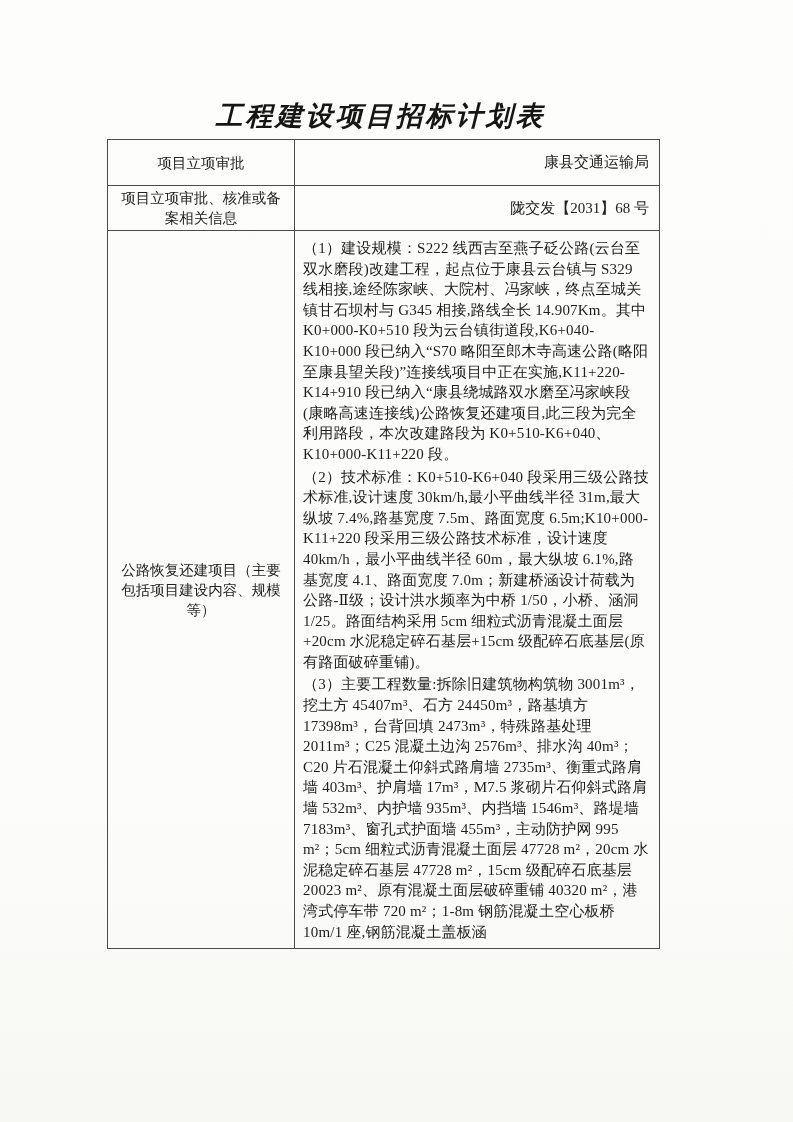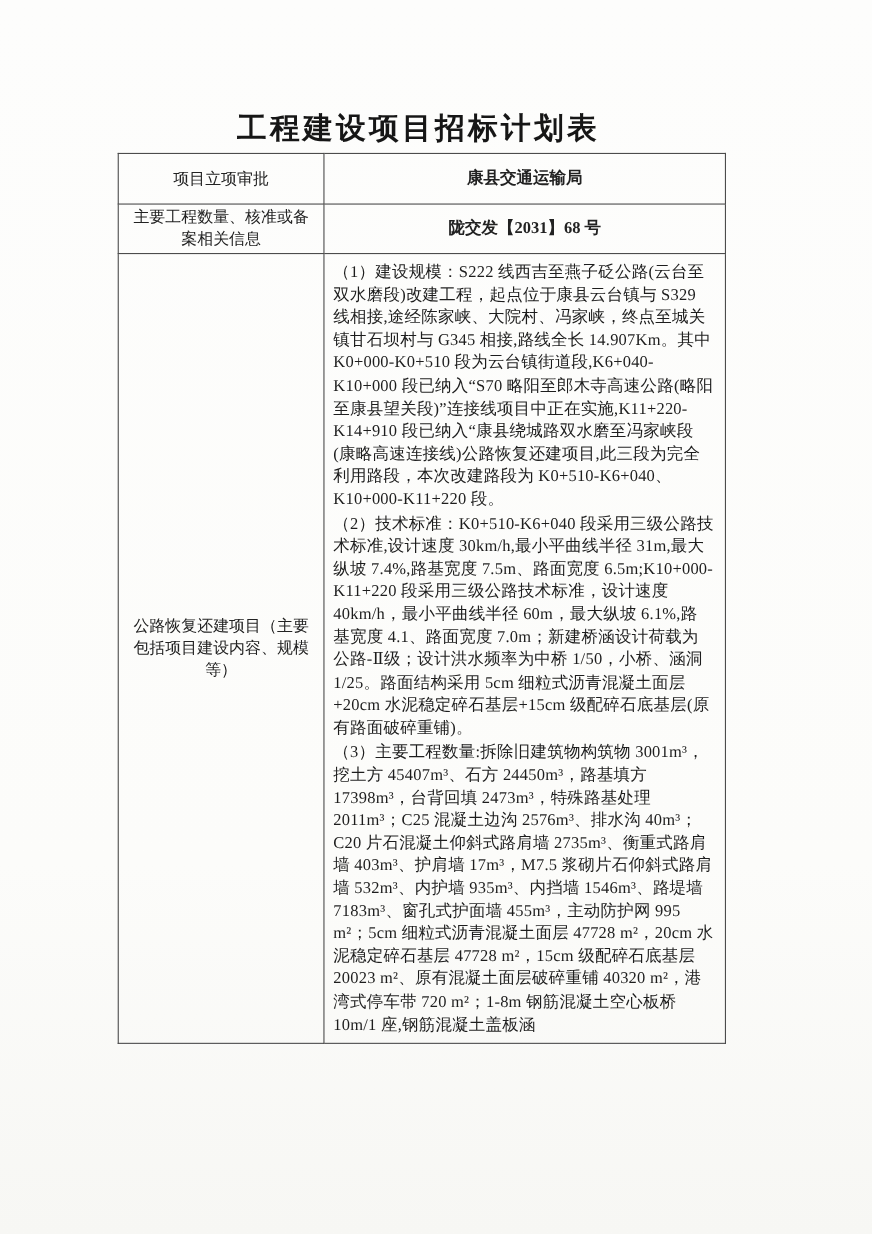--- a/index.html
+++ b/index.html
@@ -25,20 +25,21 @@
     top: 98px;
     left: 104px;
     width: 553px;
     text-align: center;
     font-family: "Liberation Sans", "DejaVu Sans", sans-serif;
     font-size: 27px;
     font-weight: 700;
     letter-spacing: 3px;
     color: #161616;
     white-space: nowrap;
+    font-style: italic;
   }
   table.bid-table {
     position: absolute;
     top: 139px;
     left: 107px;
     width: 553px;
     border-collapse: collapse;
     table-layout: fixed;
   }
   table.bid-table td {
@@ -48,27 +49,26 @@
   td.lbl {
     width: 187px;
     text-align: center;
     vertical-align: middle;
     font-size: 14.5px;
     line-height: 20px;
     padding: 2px 9px;
     color: #222;
   }
   td.val {
-    text-align: center;
+    text-align: right;
     vertical-align: middle;
     font-size: 15px;
     line-height: 21px;
     padding: 2px 10px;
     color: #222;
-    font-weight: bold;
   }
   tr.r1 { height: 46px; }
   tr.r2 { height: 48px; }
   tr.r3 { height: 48px; }
   tr.r4 { height: 41px; }
   tr.r5 { height: 690px; }
   td.big {
     text-align: left;
     vertical-align: top;
     font-size: 15px;
@@ -89,21 +89,21 @@
 
   <div class="doc-title">工程建设项目招标计划表</div>
 
   <table class="bid-table">
     <tbody>
       <tr class="r1">
         <td class="lbl">项目立项审批</td>
         <td class="val">康县交通运输局</td>
       </tr>
       <tr class="r4">
-        <td class="lbl">主要工程数量、核准或备案相关信息</td>
+        <td class="lbl">项目立项审批、核准或备案相关信息</td>
         <td class="val">陇交发【2031】68 号</td>
       </tr>
       <tr class="r5">
         <td class="lbl">公路恢复还建项目（主要包括项目建设内容、规模等）</td>
         <td class="big">
           <p>（1）建设规模：S222 线西吉至燕子砭公路(云台至双水磨段)改建工程，起点位于康县云台镇与 S329 线相接,途经陈家峡、大院村、冯家峡，终点至城关镇甘石坝村与 G345 相接,路线全长 14.907Km。其中 K0+000-K0+510 段为云台镇街道段,K6+040-K10+000 段已纳入“S70 略阳至郎木寺高速公路(略阳至康县望关段)”连接线项目中正在实施,K11+220-K14+910 段已纳入“康县绕城路双水磨至冯家峡段(康略高速连接线)公路恢复还建项目,此三段为完全利用路段，本次改建路段为 K0+510-K6+040、K10+000-K11+220 段。</p>
           <p>（2）技术标准：K0+510-K6+040 段采用三级公路技术标准,设计速度 30km/h,最小平曲线半径 31m,最大纵坡 7.4%,路基宽度 7.5m、路面宽度 6.5m;K10+000-K11+220 段采用三级公路技术标准，设计速度 40km/h，最小平曲线半径 60m，最大纵坡 6.1%,路基宽度 4.1、路面宽度 7.0m；新建桥涵设计荷载为公路-Ⅱ级；设计洪水频率为中桥 1/50，小桥、涵洞 1/25。路面结构采用 5cm 细粒式沥青混凝土面层+20cm 水泥稳定碎石基层+15cm 级配碎石底基层(原有路面破碎重铺)。</p>
           <p>（3）主要工程数量:拆除旧建筑物构筑物 3001m³，挖土方 45407m³、石方 24450m³，路基填方 17398m³，台背回填 2473m³，特殊路基处理 2011m³；C25 混凝土边沟 2576m³、排水沟 40m³；C20 片石混凝土仰斜式路肩墙 2735m³、衡重式路肩墙 403m³、护肩墙 17m³，M7.5 浆砌片石仰斜式路肩墙 532m³、内护墙 935m³、内挡墙 1546m³、路堤墙 7183m³、窗孔式护面墙 455m³，主动防护网 995 m²；5cm 细粒式沥青混凝土面层 47728 m²，20cm 水泥稳定碎石基层 47728 m²，15cm 级配碎石底基层 20023 m²、原有混凝土面层破碎重铺 40320 m²，港湾式停车带 720 m²；1-8m 钢筋混凝土空心板桥 10m/1 座,钢筋混凝土盖板涵</p>
         </td>
       </tr>

